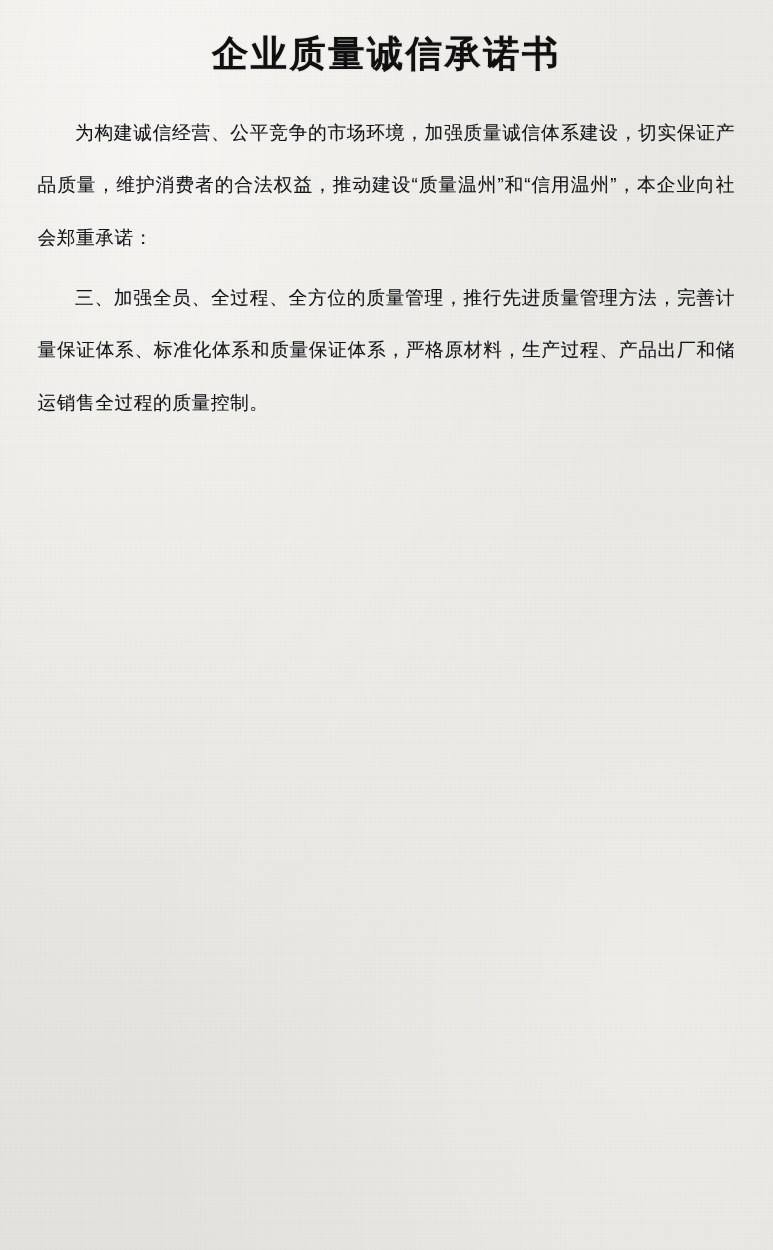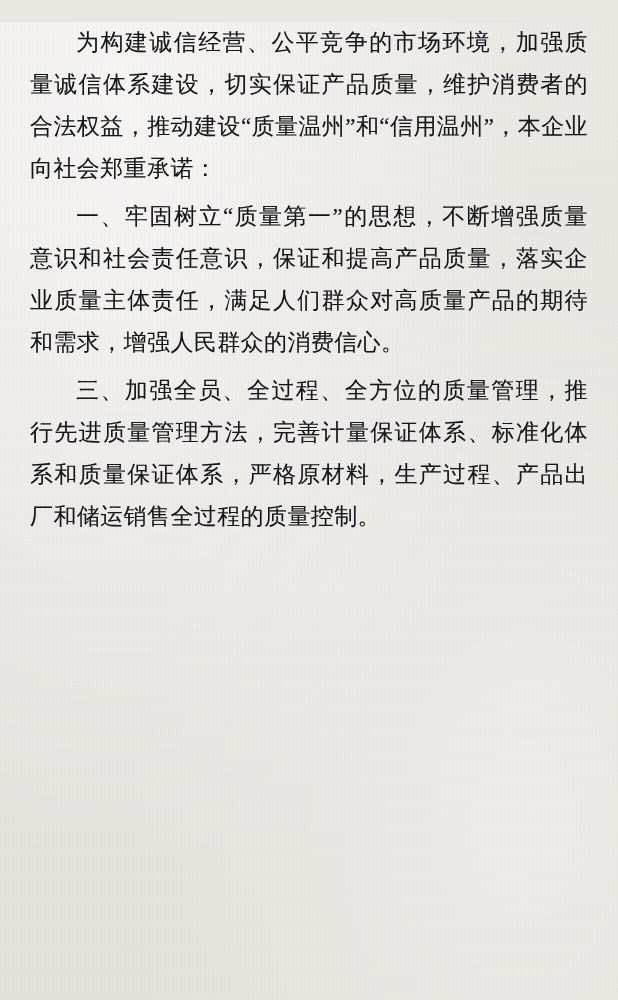--- a/index.html
+++ b/index.html
@@ -44,39 +44,39 @@
     font-size: 29px;
     letter-spacing: 2px;
     color: #101010;
     text-shadow: 0 0 1px rgba(0,0,0,0.35);
   }
   .body-text {
     margin-top: 22px;
   }
   .para {
     margin: 0 0 6px 0;
-    font-family: Liberation Serif, serif;
-    font-size: 23px;
+    font-family: Liberation Sans, sans-serif;
+    font-size: 15px;
     line-height: 42px;
     color: #15171a;
     text-align: justify;
     text-justify: inter-ideograph;
     text-indent: 2em;
     letter-spacing: 0.4px;
     text-shadow: 0 0 0.6px rgba(0,0,0,0.25);
   }
   .para.last {
     margin-bottom: 0;
   }
 </style>
 </head>
 <body>
 
 <div class="page">
 
+  <h1 class="doc-title">企业质量诚信承诺书</h1>
 
   <div class="body-text">
     <p class="para">为构建诚信经营、公平竞争的市场环境，加强质量诚信体系建设，切实保证产品质量，维护消费者的合法权益，推动建设“质量温州”和“信用温州”，本企业向社会郑重承诺：</p>
-    <p class="para">一、牢固树立“质量第一”的思想，不断增强质量意识和社会责任意识，保证和提高产品质量，落实企业质量主体责任，满足人们群众对高质量产品的期待和需求，增强人民群众的消费信心。</p>
     <p class="para">三、加强全员、全过程、全方位的质量管理，推行先进质量管理方法，完善计量保证体系、标准化体系和质量保证体系，严格原材料，生产过程、产品出厂和储运销售全过程的质量控制。</p>
   </div>
 
 </div>
 
 </body></html>

